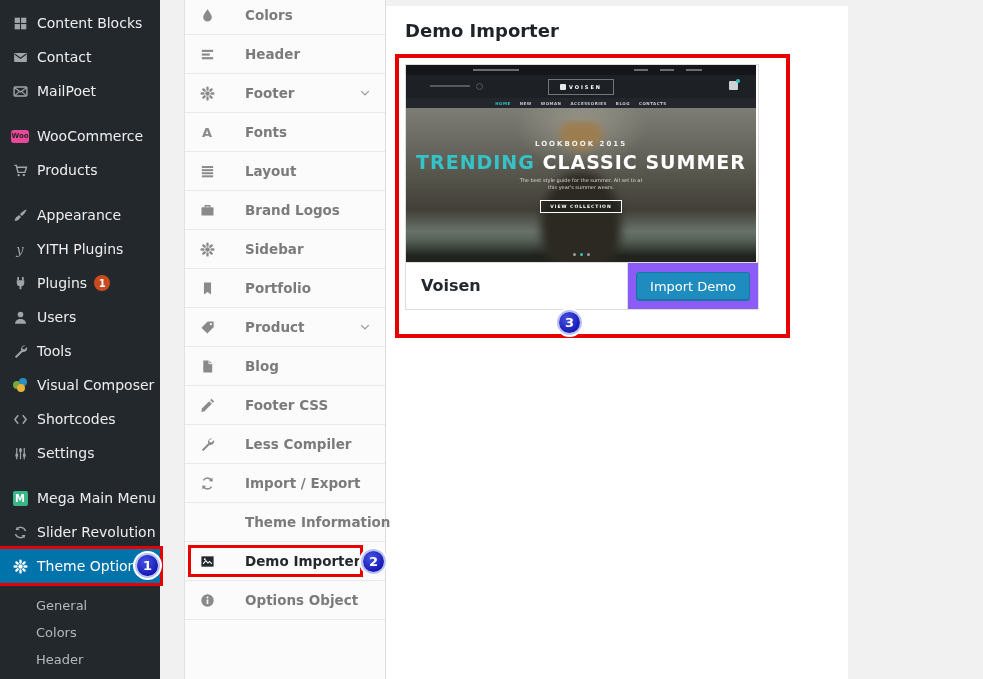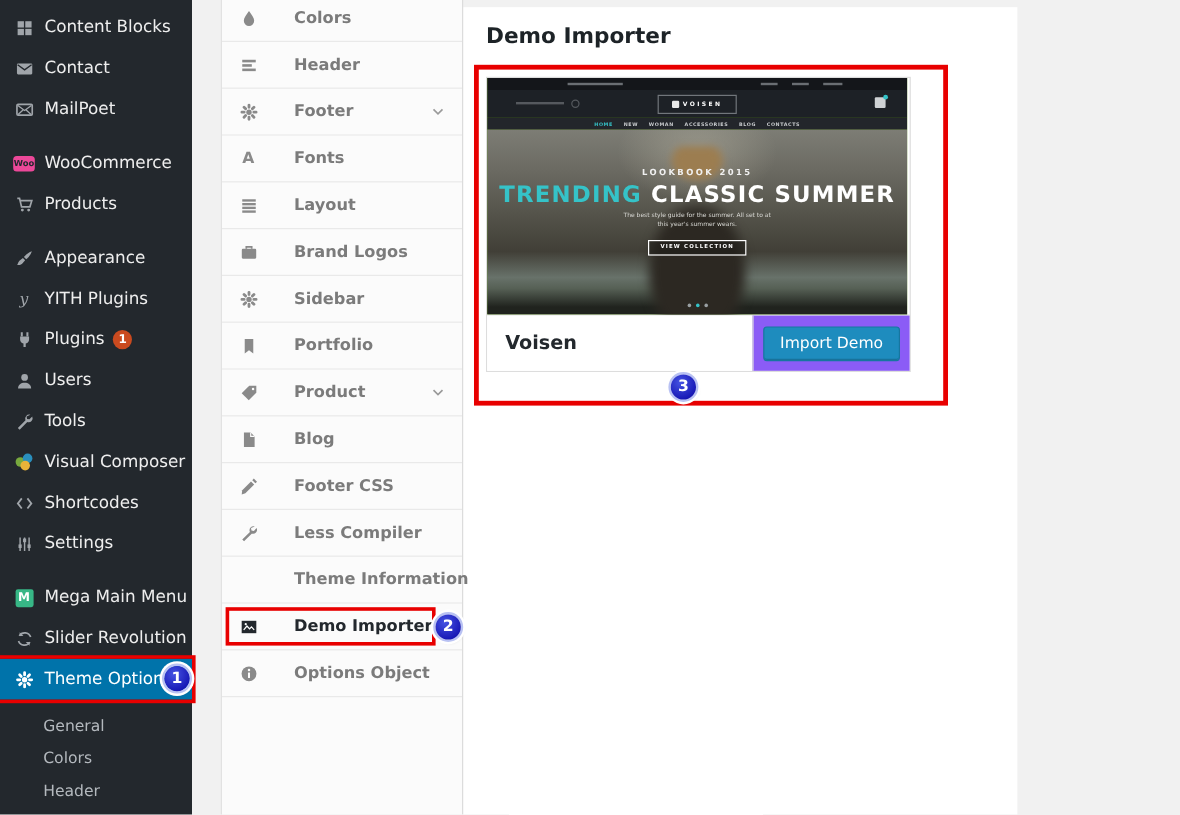--- a/index.html
+++ b/index.html
@@ -378,20 +378,30 @@
           </span>
           <span class="mi-label">Footer CSS</span>
         </div>
         <div class="opt-item">
           <span class="mi-icon">
             <svg width="15" height="15" viewBox="0 0 16 16" fill="currentColor">
               <path d="M13.2 1.8a3.6 3.6 0 00-4.4 4.9L2 13.5 3.6 15l6.8-6.8a3.6 3.6 0 004.4-4.9L12.3 5.8 10.2 5.4 9.8 3.3z"></path>
             </svg>
           </span>
           <span class="mi-label">Less Compiler</span>
+        </div>
+        <div class="opt-item">
+          <span class="mi-icon">
+            <svg width="15" height="15" viewBox="0 0 16 16" fill="currentColor">
+              <path d="M12.9 5.7A5.2 5.2 0 003.6 4.7M3.1 10.3a5.2 5.2 0 009.3 1" fill="none" stroke="currentColor" stroke-width="1.6"></path>
+              <path d="M13.4 1.6v4h-4z"></path>
+              <path d="M2.6 14.4v-4h4z"></path>
+            </svg>
+          </span>
+          <span class="mi-label">Import / Export</span>
         </div>
         <div class="opt-item no-icon">
           <span class="mi-label">Theme Information</span>
         </div>
         <div class="opt-item highlight">
           <span class="mi-icon">
             <svg width="15" height="15" viewBox="0 0 16 16" fill="currentColor">
               <rect x="1.5" y="2.5" width="13" height="11"></rect>
               <path d="M3.3 10.6l2.9-3.5 2.3 2.6 1.7-1.8 2.4 2.7" fill="none" stroke="#fff" stroke-width="1.1"></path>
               <circle cx="5.1" cy="5.5" r="1" fill="#fff"></circle>

